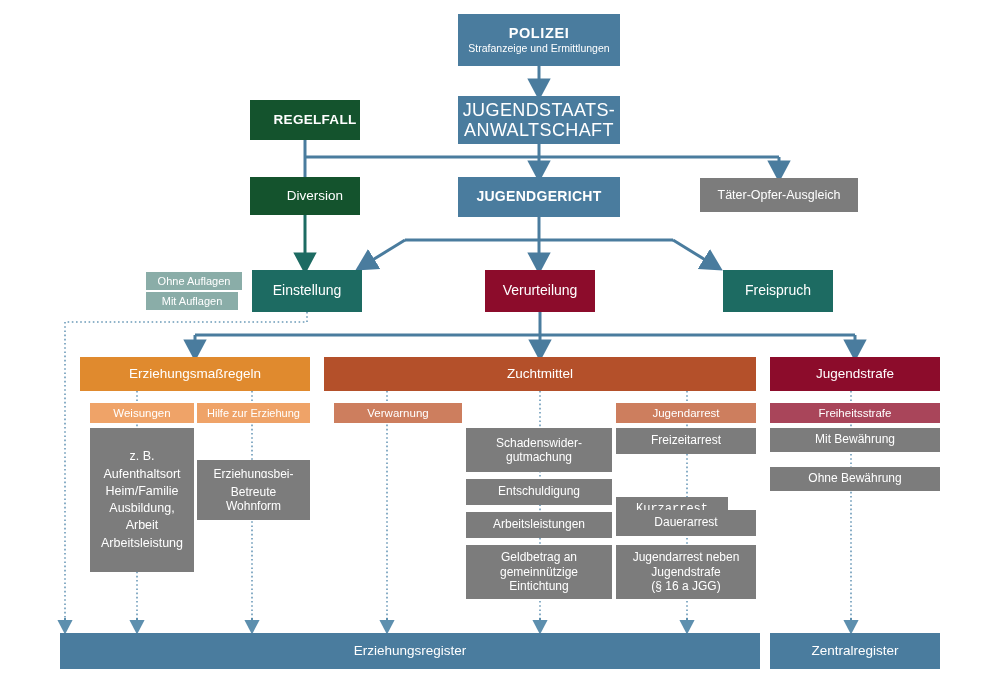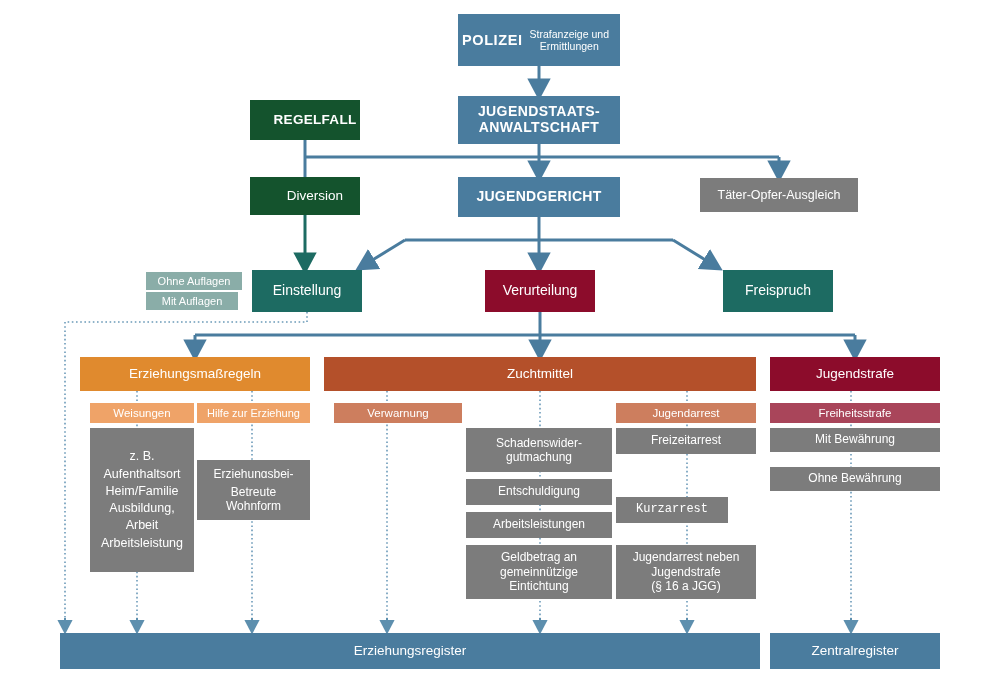--- a/index.html
+++ b/index.html
@@ -23,27 +23,27 @@
   .t-tealdark{background:#14532d;padding-left:24px;}
   .t-lightteal{background:#8aada8;}
   .t-grey{background:#7c7c7c;}
   .t-orange{background:#e08a2e;}
   .t-orangelt{background:#efa368;}
   .t-rust{background:#b4502a;}
   .t-rustlt{background:#cd7e5e;}
   .t-darkred{background:#8c0c2b;}
   .t-darkredlt{background:#a9455a;}
 
-  .n-polizei{left:458px;top:14px;width:162px;height:52px;flex-direction:row;}
+  .n-polizei{left:458px;top:14px;width:162px;height:52px;flex-direction:column;}
   .n-polizei .l1{font-size:14.5px;font-weight:bold;letter-spacing:.6px;}
   .n-polizei .l2{font-size:10.5px;font-weight:normal;margin-top:2px;}
 
   .n-regelfall{left:250px;top:100px;width:110px;height:40px;font-size:13.5px;}
   .n-staats{left:458px;top:96px;width:162px;height:48px;font-size:14px;flex-direction:column;}
-  .n-staats .l1,.n-staats .l2{font-size:14px;font-weight:bold;letter-spacing:.4px;}
+  .n-staats .l1,.n-staats .l2{font-size:18px;font-weight:normal;letter-spacing:.4px;}
 
   .n-diversion{left:250px;top:177px;width:110px;height:38px;font-size:13.5px;}
   .n-gericht{left:458px;top:177px;width:162px;height:40px;font-size:14px;}
   .n-toa{left:700px;top:178px;width:158px;height:34px;font-size:12.5px;}
 
   .n-einstellung{left:252px;top:270px;width:110px;height:42px;font-size:14px;}
   .n-verurteilung{left:485px;top:270px;width:110px;height:42px;font-size:14px;}
   .n-freispruch{left:723px;top:270px;width:110px;height:42px;font-size:14px;}
 
   .n-ohne{left:146px;top:272px;width:96px;height:18px;font-size:11px;}
@@ -173,20 +173,21 @@
   <div class="node grey n-erzbei">Erziehungsbei-<br>standschaft</div>
   <div class="node grey n-betreut">Betreute<br>Wohnform</div>
 
   <div class="node grey n-schaden">Schadenswider-<br>gutmachung</div>
   <div class="node grey n-entsch">Entschuldigung</div>
   <div class="node grey n-arbeits">Arbeitsleistungen</div>
   <div class="node grey n-geld">Geldbetrag an<br>gemeinnützige<br>Eintichtung</div>
 
   <div class="node grey n-frei">Freizeitarrest</div>
   <div class="node grey n-kurz">Kurzarrest</div>
+  <div class="node grey n-dauer">Dauerarrest</div>
   <div class="node grey n-jnj">Jugendarrest neben<br>Jugendstrafe<br>(§ 16 a JGG)</div>
 
   <div class="node grey n-mitbew">Mit Bewährung</div>
   <div class="node grey n-ohnebew">Ohne Bewährung</div>
 
   <div class="node t-blue n-zentral">Zentralregister</div>
   <div class="node t-blue n-erzreg">Erziehungsregister</div>
 
 </div>
 

